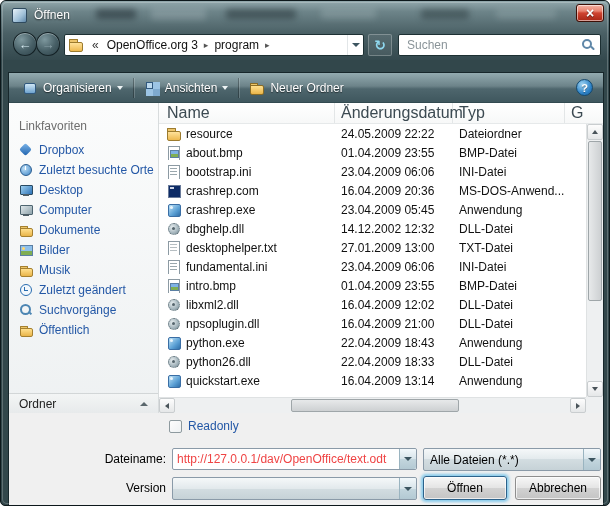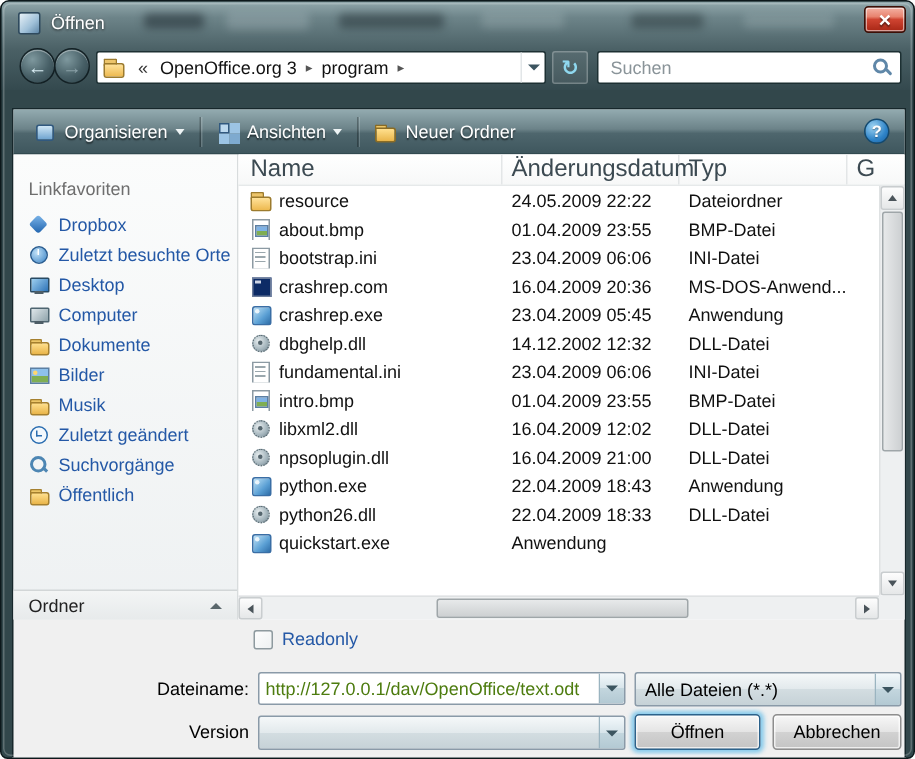--- a/index.html
+++ b/index.html
@@ -190,21 +190,21 @@
   .readonly{position:absolute;left:160px;top:6px;display:flex;align-items:center;gap:6px;}
   .cb{width:13px;height:13px;background:linear-gradient(135deg,#fdfdfd,#eef1f2);border:1px solid #8e9a9f;
     border-radius:2px;cursor:pointer;}
   .ro-label{color:#2458a6;cursor:pointer;}
   .flabel{position:absolute;left:2px;width:155px;text-align:right;color:#000;}
   .lab-filename{top:39px;}
   .lab-version{top:68px;}
   .fname{position:absolute;left:163px;top:35px;width:245px;height:22px;background:#fff;
     border:1px solid #8a9aa8;border-radius:2px;display:flex;align-items:center;}
   .fname input{flex:1;border:none;outline:none;background:transparent;padding:0 4px;min-width:0;
-    font:12px "Liberation Sans","DejaVu Sans",sans-serif;color:#4d7c0f;}
+    font:12px "Liberation Sans","DejaVu Sans",sans-serif;color:#ef4444;}
   .dd{width:17px;height:100%;display:flex;align-items:center;justify-content:center;cursor:pointer;
     background:linear-gradient(180deg,#f2f8fb,#d7e4ea 50%,#c3d6de 50%,#b3c9d3);
     border-left:1px solid #9ab4c0;border-radius:0 2px 2px 0;}
   .combo{position:absolute;height:23px;border:1px solid #8a9aa8;border-radius:2px;cursor:pointer;
     background:linear-gradient(180deg,#f5f8f9,#e2e9ec 50%,#d3dde1 50%,#c6d2d7);
     display:flex;align-items:center;}
   .combo .ctext{flex:1;padding:0 6px;white-space:nowrap;overflow:hidden;color:#000;}
   .cb-filetype{left:414px;top:35px;width:178px;}
   .cb-version{left:163px;top:64px;width:245px;}
   .btn{position:absolute;height:24px;border-radius:3px;border:1px solid #8e8e8e;cursor:pointer;
@@ -388,20 +388,28 @@
           <div class="row">
               <span class="c-name">
                 <i class="fi" data-icon="dll"></i>
                 <span class="ntx">dbghelp.dll</span>
               </span>
               <span class="c-date">14.12.2002 12:32</span>
               <span class="c-type">DLL-Datei</span>
             </div>
           <div class="row">
               <span class="c-name">
+                <i class="fi" data-icon="txt"></i>
+                <span class="ntx">desktophelper.txt</span>
+              </span>
+              <span class="c-date">27.01.2009 13:00</span>
+              <span class="c-type">TXT-Datei</span>
+            </div>
+          <div class="row">
+              <span class="c-name">
                 <i class="fi" data-icon="ini"></i>
                 <span class="ntx">fundamental.ini</span>
               </span>
               <span class="c-date">23.04.2009 06:06</span>
               <span class="c-type">INI-Datei</span>
             </div>
           <div class="row">
               <span class="c-name">
                 <i class="fi" data-icon="image"></i>
                 <span class="ntx">intro.bmp</span>
@@ -439,20 +447,21 @@
                 <span class="ntx">python26.dll</span>
               </span>
               <span class="c-date">22.04.2009 18:33</span>
               <span class="c-type">DLL-Datei</span>
             </div>
           <div class="row">
               <span class="c-name">
                 <i class="fi" data-icon="app"></i>
                 <span class="ntx">quickstart.exe</span>
               </span>
+              <span class="c-date">16.04.2009 13:14</span>
               <span class="c-type">Anwendung</span>
             </div>
         </div>
 
         <div class="vscroll">
           <div class="sbtn sb-up">
               <span class="t-up"></span>
             </div>
           <div class="vthumb"></div>
           <div class="sbtn sb-down">

